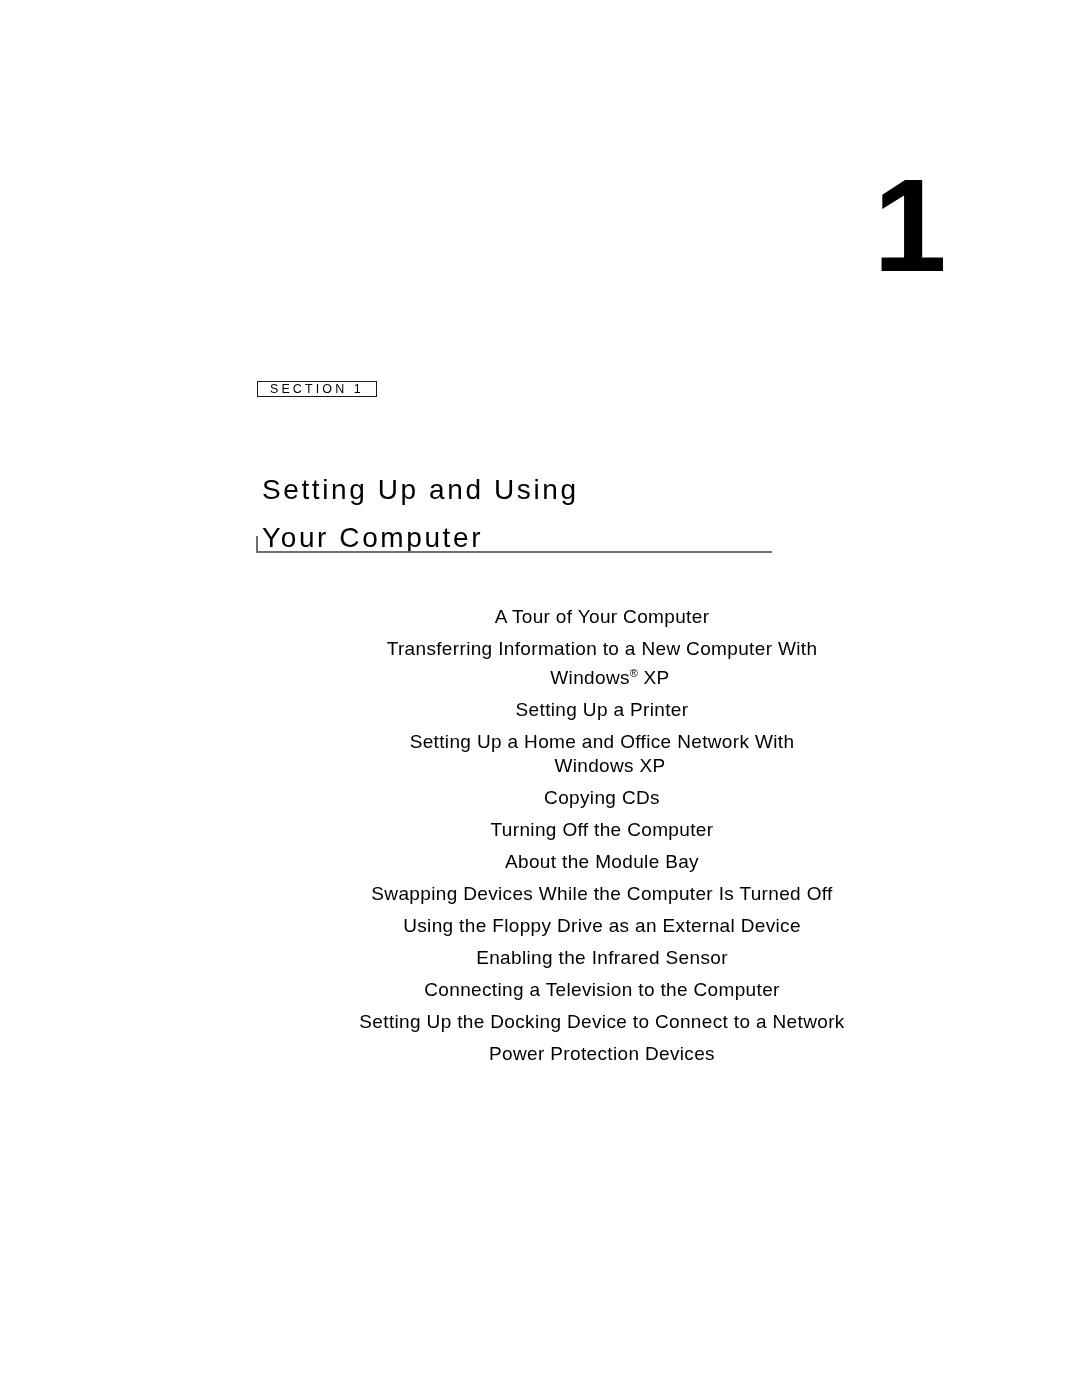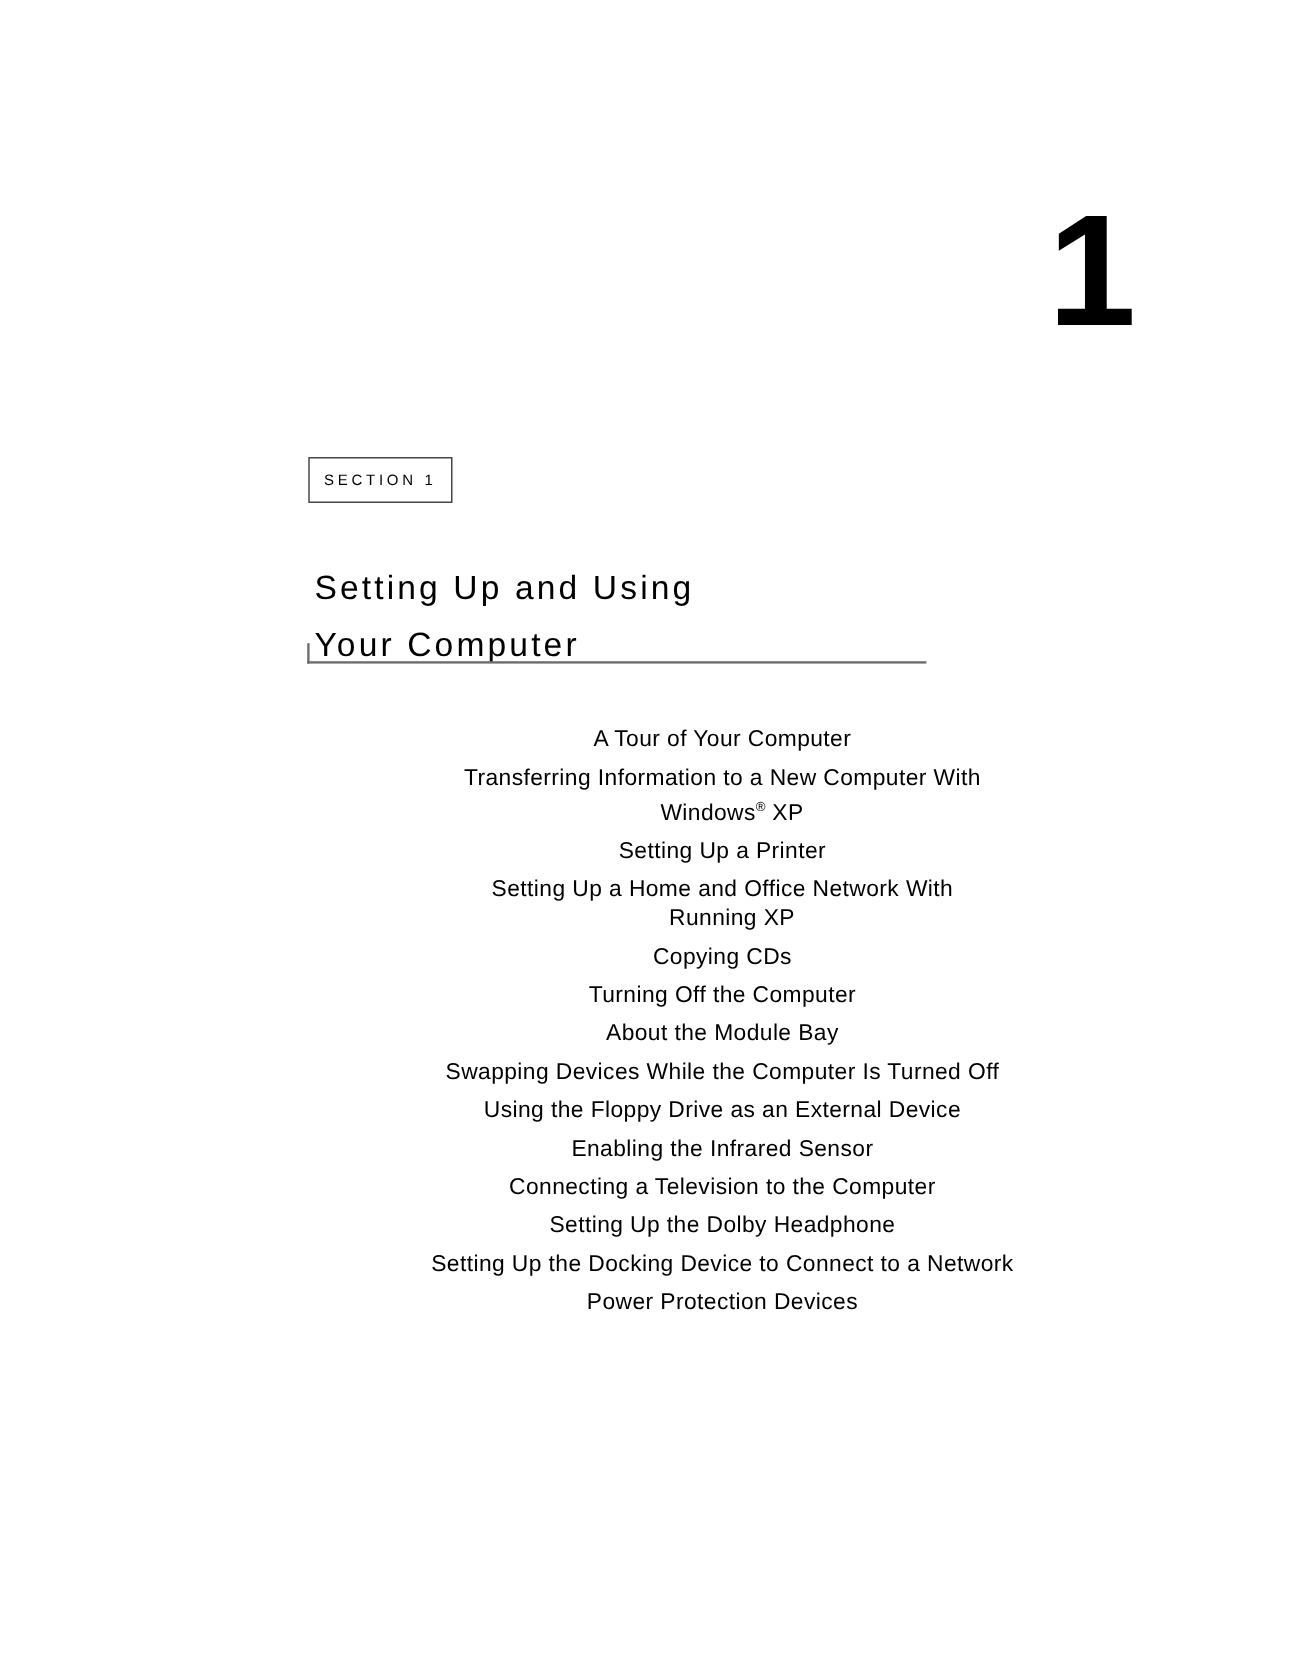--- a/index.html
+++ b/index.html
@@ -29,21 +29,21 @@
     font-weight: bold;
     letter-spacing: 0px;
     color: #000000;
   }
 
   
   .section-badge {
     position: absolute;
     left: 257px;
     top: 381px;
-    height: 38px;
+    height: 16px;
     box-sizing: border-box;
     border: 1px solid #1a1a1a;
     padding: 0 12px;
     display: flex;
     align-items: center;
     justify-content: center;
   }
   .section-badge-text {
     font-size: 12.5px;
     line-height: 12.5px;
@@ -130,24 +130,23 @@
 <h1 class="page-title">Setting Up and Using
 Your Computer</h1>
 
 <div class="title-rule-tick"></div>
 <div class="title-rule"></div>
 
 <div class="contents-list">
     <div class="contents-item"><span>A Tour of Your Computer</span></div>
     <div class="contents-item wrapped"><span>Transferring Information to a New Computer With</span><span class="cont-line">Windows<sup>®</sup> XP</span></div>
     <div class="contents-item"><span>Setting Up a Printer</span></div>
-    <div class="contents-item wrapped"><span>Setting Up a Home and Office Network With</span><span class="cont-line">Running XP</span></div>
+    <div class="contents-item wrapped"><span>Setting Up a Home and Office Network With</span><span class="cont-line">Windows XP</span></div>
     <div class="contents-item"><span>Copying CDs</span></div>
     <div class="contents-item"><span>Turning Off the Computer</span></div>
     <div class="contents-item"><span>About the Module Bay</span></div>
     <div class="contents-item"><span>Swapping Devices While the Computer Is Turned Off</span></div>
     <div class="contents-item"><span>Using the Floppy Drive as an External Device</span></div>
     <div class="contents-item"><span>Enabling the Infrared Sensor</span></div>
     <div class="contents-item"><span>Connecting a Television to the Computer</span></div>
-    <div class="contents-item"><span>Setting Up the Dolby Headphone</span></div>
     <div class="contents-item"><span>Setting Up the Docking Device to Connect to a Network</span></div>
     <div class="contents-item"><span>Power Protection Devices</span></div>
   </div>
 
 </body></html>

